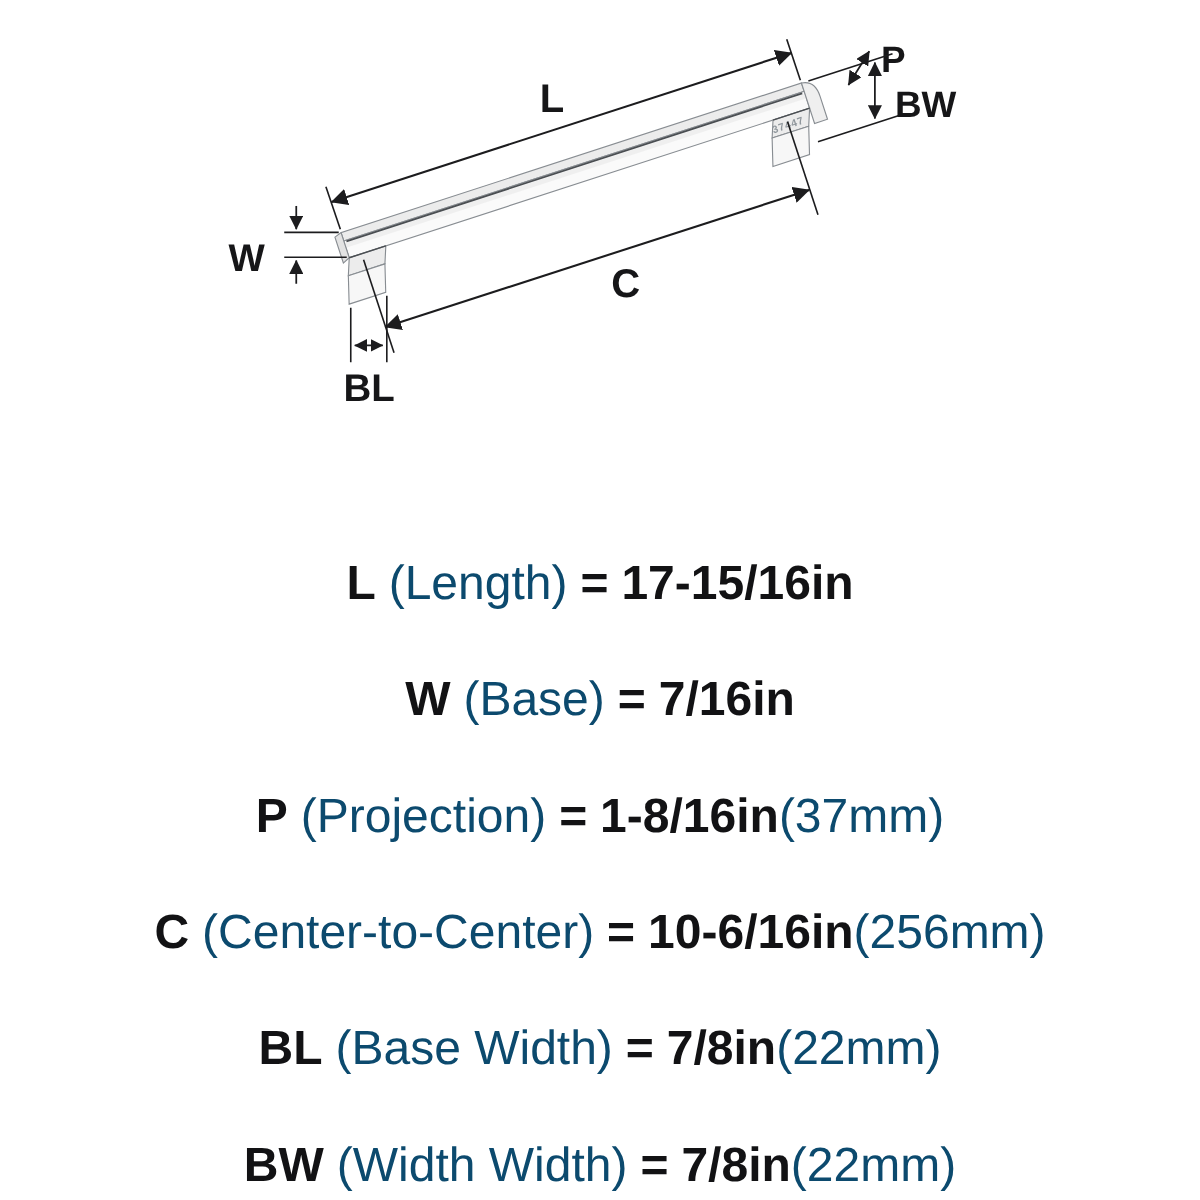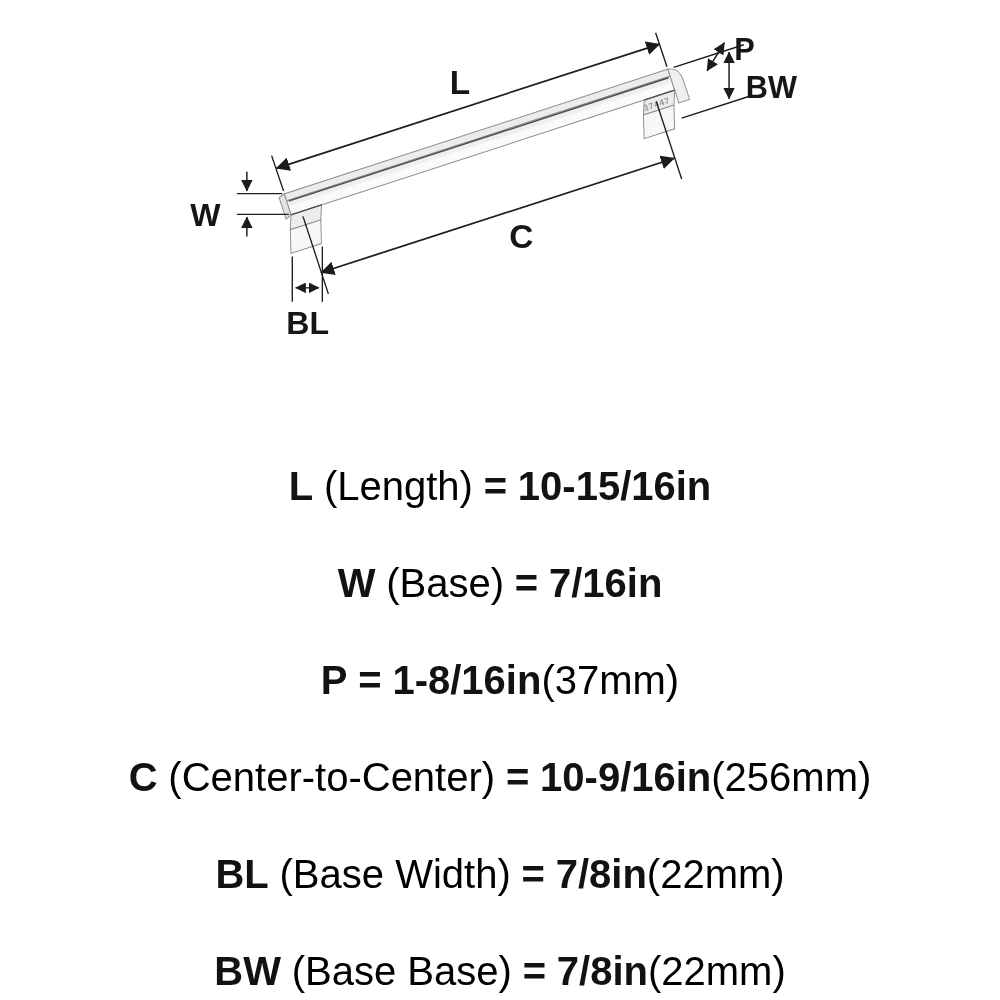--- a/index.html
+++ b/index.html
@@ -16,21 +16,21 @@
   .ext{stroke:#1c1c1e;stroke-width:2;fill:none;}
   .dimlabel{font-family:"Liberation Sans",sans-serif;font-weight:700;fill:#161618;}
 
   
   .specs{margin-top:44px;display:flex;flex-direction:column;align-items:center;}
   .spec-row{
     display:flex;align-items:baseline;gap:.27em;
     font-size:40px;line-height:58px;color:#1d1d1f;white-space:nowrap;
   }
   .bld{font-weight:700;color:#121214;}
-  .reg{font-weight:400;color:#000000;margin-top:39px;}
+  .reg{font-weight:400;color:#0c4a6e;margin-top:39px;}
   .valwrap{display:inline-flex;align-items:baseline;}
 </style>
 </head>
 <body>
 
 <div class="stage">
 
   <svg class="drawing" viewBox="0 0 1000 560">
     <defs>
       <marker id="arrow" viewBox="0 0 9 9" refX="8.6" refY="4.5" markerWidth="8" markerHeight="8" orient="auto-start-reverse">
@@ -105,65 +105,66 @@
     </g>
   </svg>
 
   <div class="specs">
 
     <div class="spec-row">
       <span class="bld">L</span>
       <span class="reg">(Length)</span>
       <span class="bld">=</span>
       <span class="valwrap">
-          <span class="bld">10-15/16in</span>
+          <span class="bld">17-15/16in</span>
         </span>
     </div>
 
     <div class="spec-row">
       <span class="bld">W</span>
       <span class="reg">(Base)</span>
       <span class="bld">=</span>
       <span class="valwrap">
           <span class="bld">7/16in</span>
         </span>
     </div>
 
     <div class="spec-row">
       <span class="bld">P</span>
+      <span class="reg">(Projection)</span>
       <span class="bld">=</span>
       <span class="valwrap">
           <span class="bld">1-8/16in</span>
           <span class="reg">(37mm)</span>
         </span>
     </div>
 
     <div class="spec-row">
       <span class="bld">C</span>
       <span class="reg">(Center-to-Center)</span>
       <span class="bld">=</span>
       <span class="valwrap">
-          <span class="bld">10-9/16in</span>
+          <span class="bld">10-6/16in</span>
           <span class="reg">(256mm)</span>
         </span>
     </div>
 
     <div class="spec-row">
       <span class="bld">BL</span>
       <span class="reg">(Base Width)</span>
       <span class="bld">=</span>
       <span class="valwrap">
           <span class="bld">7/8in</span>
           <span class="reg">(22mm)</span>
         </span>
     </div>
 
     <div class="spec-row">
       <span class="bld">BW</span>
-      <span class="reg">(Base Base)</span>
+      <span class="reg">(Width Width)</span>
       <span class="bld">=</span>
       <span class="valwrap">
           <span class="bld">7/8in</span>
           <span class="reg">(22mm)</span>
         </span>
     </div>
 
   </div>
 </div>
 

